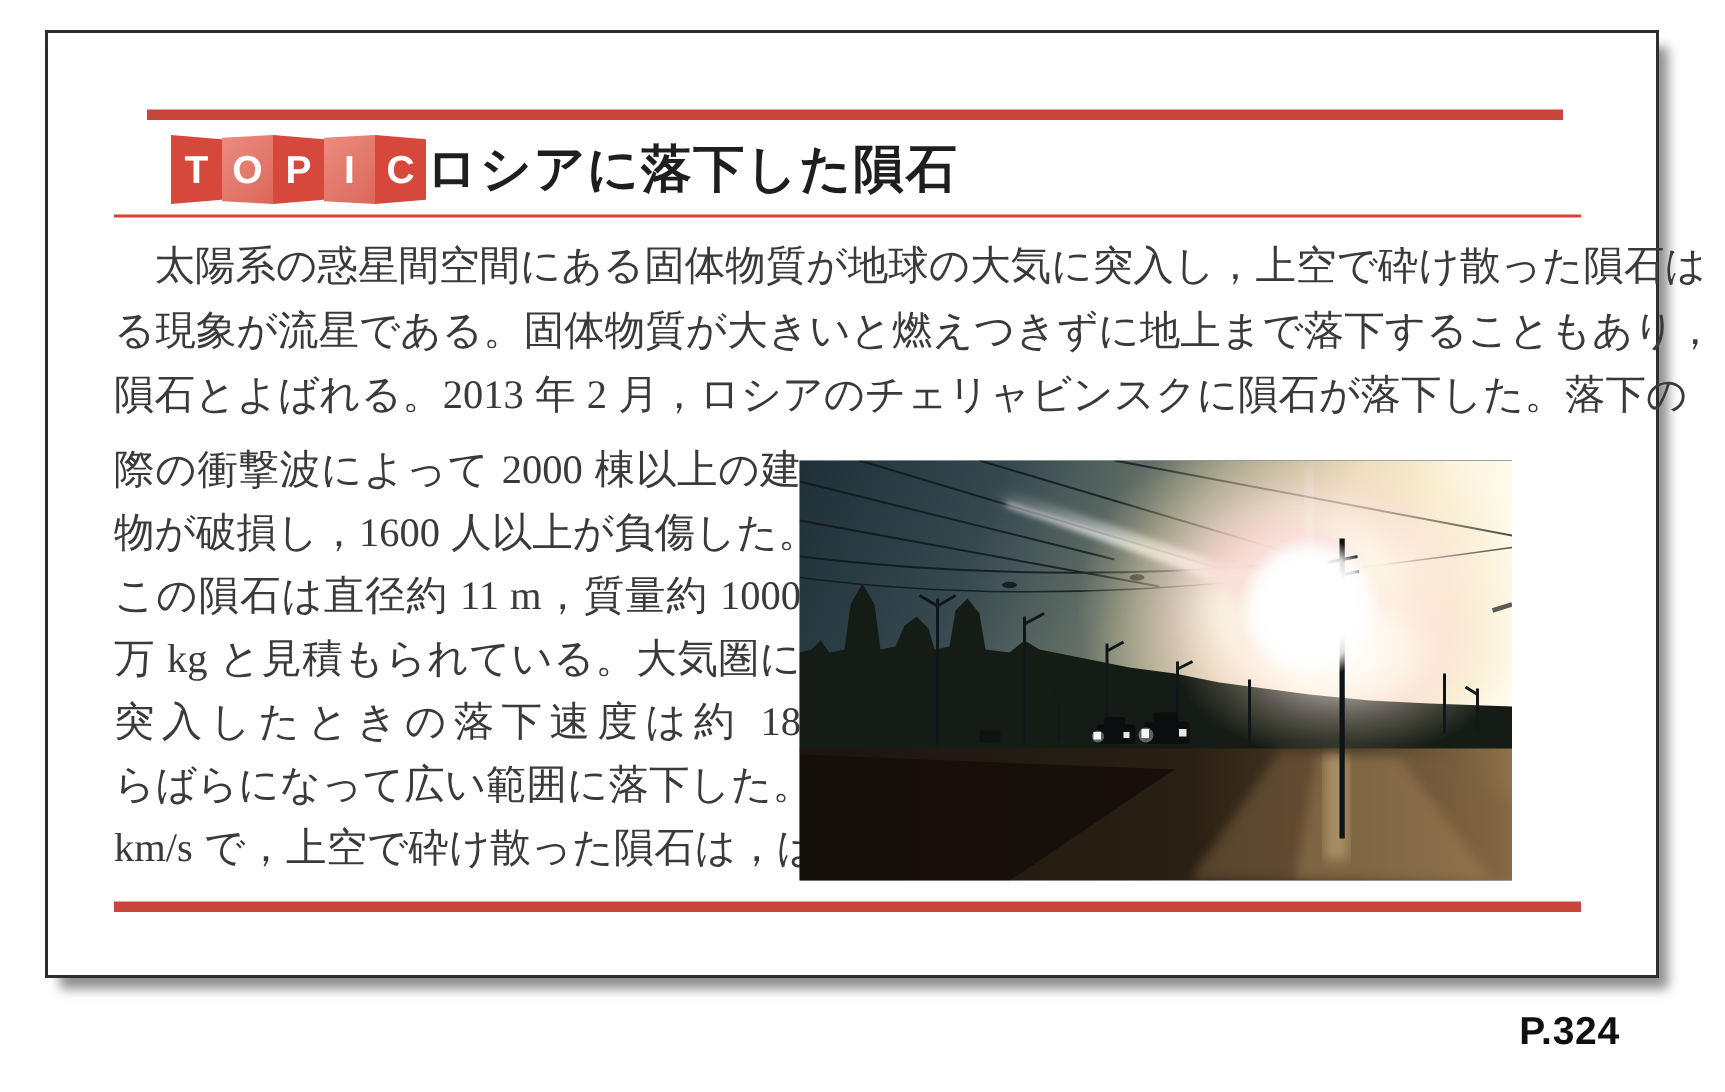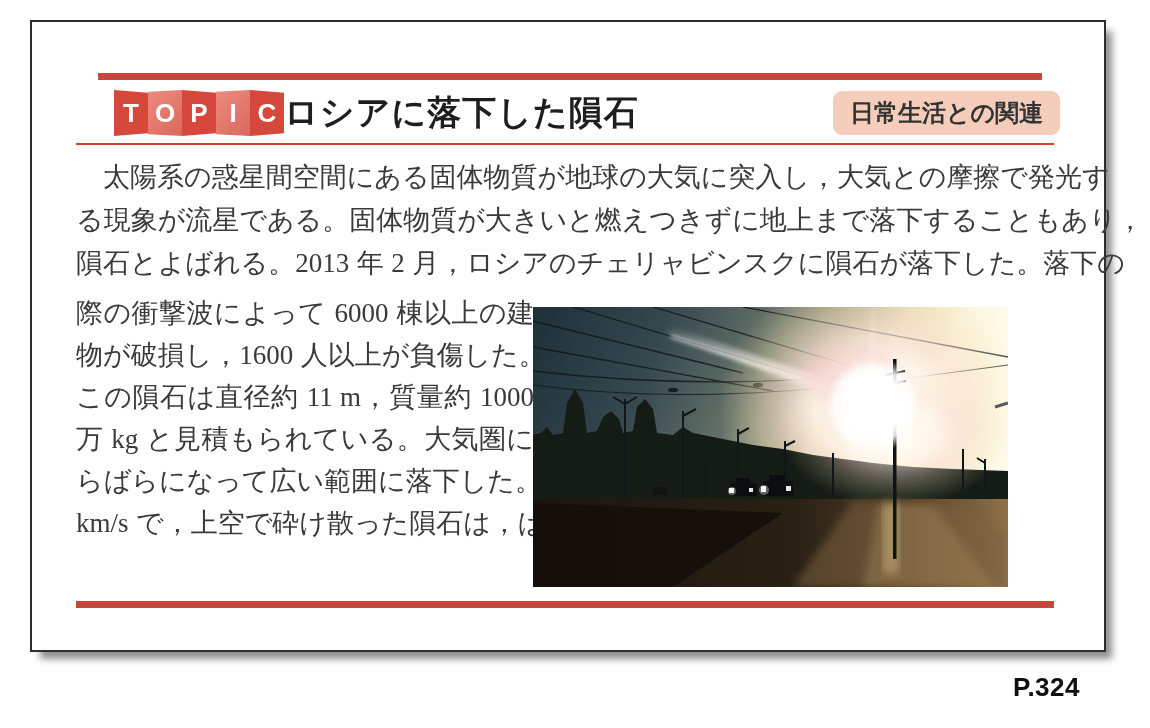--- a/index.html
+++ b/index.html
@@ -84,36 +84,36 @@
 
   <div class="header-row">
     <div class="ribbon">
       <span class="seg dark">T</span>
       <span class="seg light">O</span>
       <span class="seg dark">P</span>
       <span class="seg light">I</span>
       <span class="seg dark">C</span>
     </div>
     <div class="title">ロシアに落下した隕石</div>
-    <div class="badge">日常生活との関連</div>
   </div>
 
   <div class="thin-line"></div>
 
   <div class="intro">
-    <div class="line">　太陽系の惑星間空間にある固体物質が地球の大気に突入し，大気との摩擦で発光す</div>
+    <div class="line">　太陽系の惑星間空間にある固体物質が地球の大気に突入し，上空で砕け散った隕石は</div>
     <div class="line">る現象が流星である。固体物質が大きいと燃えつきずに地上まで落下することもあり，</div>
     <div class="line">隕石とよばれる。<span class="latin">2013</span> 年 <span class="latin">2</span> 月，ロシアのチェリャビンスクに隕石が落下した。落下の</div>
   </div>
 
   <div class="column">
-    <div class="line">際の衝撃波によって <span class="latin">6000</span> 棟以上の建</div>
+    <div class="line">際の衝撃波によって <span class="latin">2000</span> 棟以上の建</div>
     <div class="line">物が破損し，<span class="latin">1600</span> 人以上が負傷した。</div>
     <div class="line">この隕石は直径約 <span class="latin">11 m</span>，質量約 <span class="latin">1000</span></div>
     <div class="line">万 <span class="latin">kg</span> と見積もられている。大気圏に</div>
+    <div class="line">突入したときの落下速度は約 <span class="latin">18</span></div>
     <div class="line">らばらになって広い範囲に落下した。</div>
     <div class="line"><span class="latin">km/s</span> で，上空で砕け散った隕石は，ば</div>
   </div>
 
   <div class="photo">
     <svg viewBox="0 0 475 280" width="475" height="280" xmlns="http://www.w3.org/2000/svg">
       <defs>
         <linearGradient id="sky" x1="0" y1="0" x2="1" y2="0.25">
           <stop offset="0" stop-color="#1e2f38"></stop>
           <stop offset="0.28" stop-color="#36494f"></stop>

